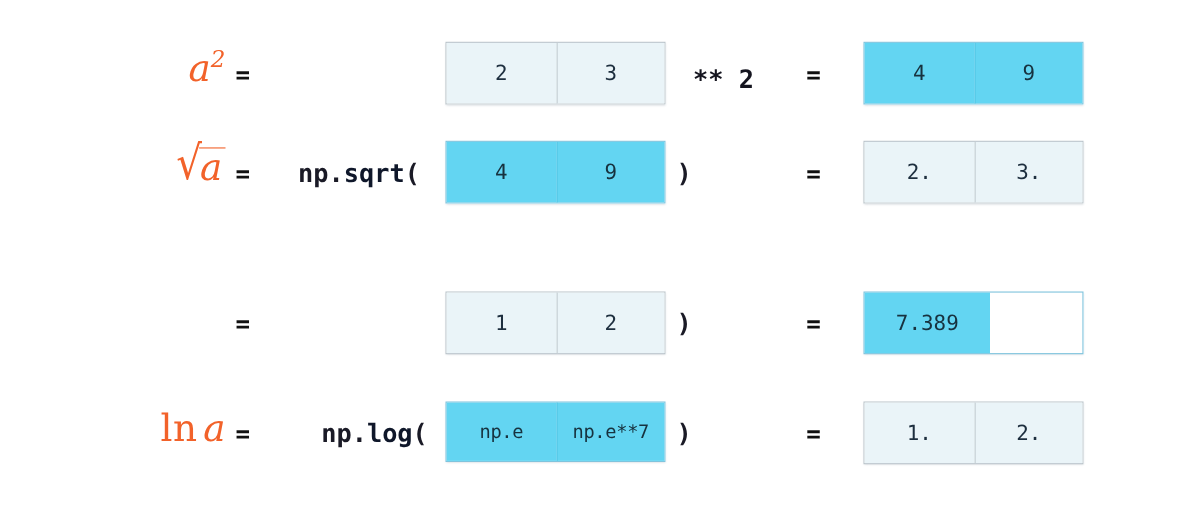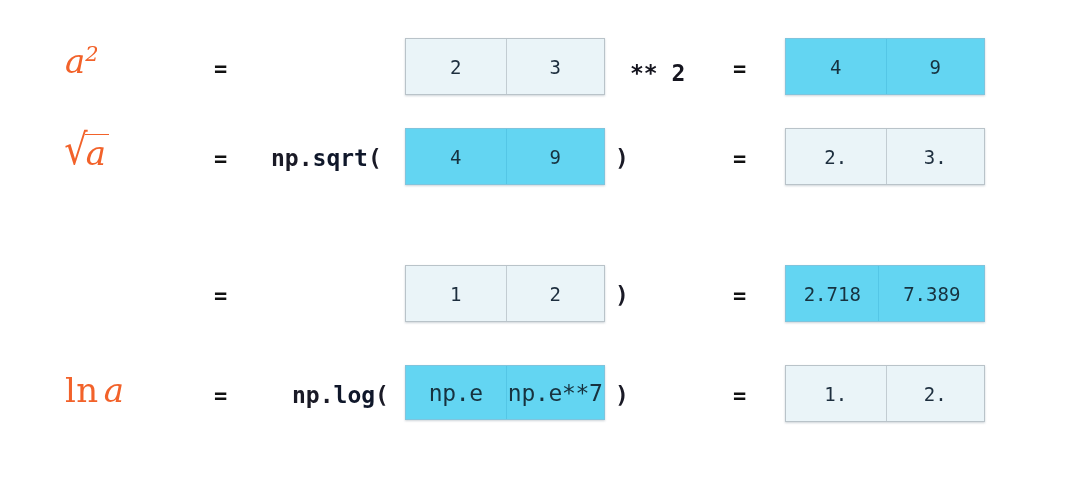--- a/index.html
+++ b/index.html
@@ -27,23 +27,23 @@
     width: 1080px;
   }
   .row-1 { top: 30px;  height: 75px; }
   .row-2 { top: 120px; height: 75px; }
   .row-3 { top: 257px; height: 75px; }
   .row-4 { top: 357px; height: 75px; padding-left: 32px; }
 
   
   .math-label {
     position: absolute;
-    left: 65px;
+    left: 75px;
     width: 130px;
-    text-align: left;
+    text-align: right;
     color: #f2622a;
     font-family: "DejaVu Serif", serif;
     font-style: italic;
     font-size: 34px;
     line-height: 1;
     white-space: nowrap;
   }
   .math-label .sup {
     font-size: 21px;
     vertical-align: super;
@@ -123,21 +123,21 @@
     background: #eaf4f8;
     white-space: nowrap;
     overflow: hidden;
   }
   .cell + .cell { border-left: 1px solid #c2ccd2; }
 
   .array.hl { border-color: #7fc4dd; }
   .array.hl .cell { background: #63d5f2; color: #17323f; }
   .array.hl .cell + .cell { border-left: 1px solid #54c6e6; }
 
-  .cell.small { font-size: 23px; letter-spacing: -0.3px; text-align: right; }
+  .cell.small { font-size: 17px; letter-spacing: -0.3px; text-align: right; }
 </style>
 </head>
 <body>
 
 <div id="canvas">
 
   <div class="row row-1">
     <div class="math-label" style="top:14px;">
       <span>a</span><span class="sup">2</span>
     </div>
@@ -190,21 +190,20 @@
     <div class="array" style="left:405px; top:8px; width:200px; height:57px;">
       <div class="cell" style="width:100px;">1</div>
       <div class="cell" style="width:99px;">2</div>
     </div>
 
     <div class="code" style="left:615px; top:27px;">)</div>
 
     <div class="eq" style="left:733px; top:28px;">=</div>
 
     <div class="array hl" style="left:785px; top:8px; width:200px; height:57px;">
-      <div class="cell" style="width:100px;">2.718</div>
       <div class="cell" style="width:114px;">7.389</div>
     </div>
   </div>
 
   <div class="row row-4">
     <div class="math-label" style="top:16px;">
       <span class="upright">ln</span><span class="ital-a">a</span>
     </div>
     <div class="eq" style="left:214px; top:28px;">=</div>
 

